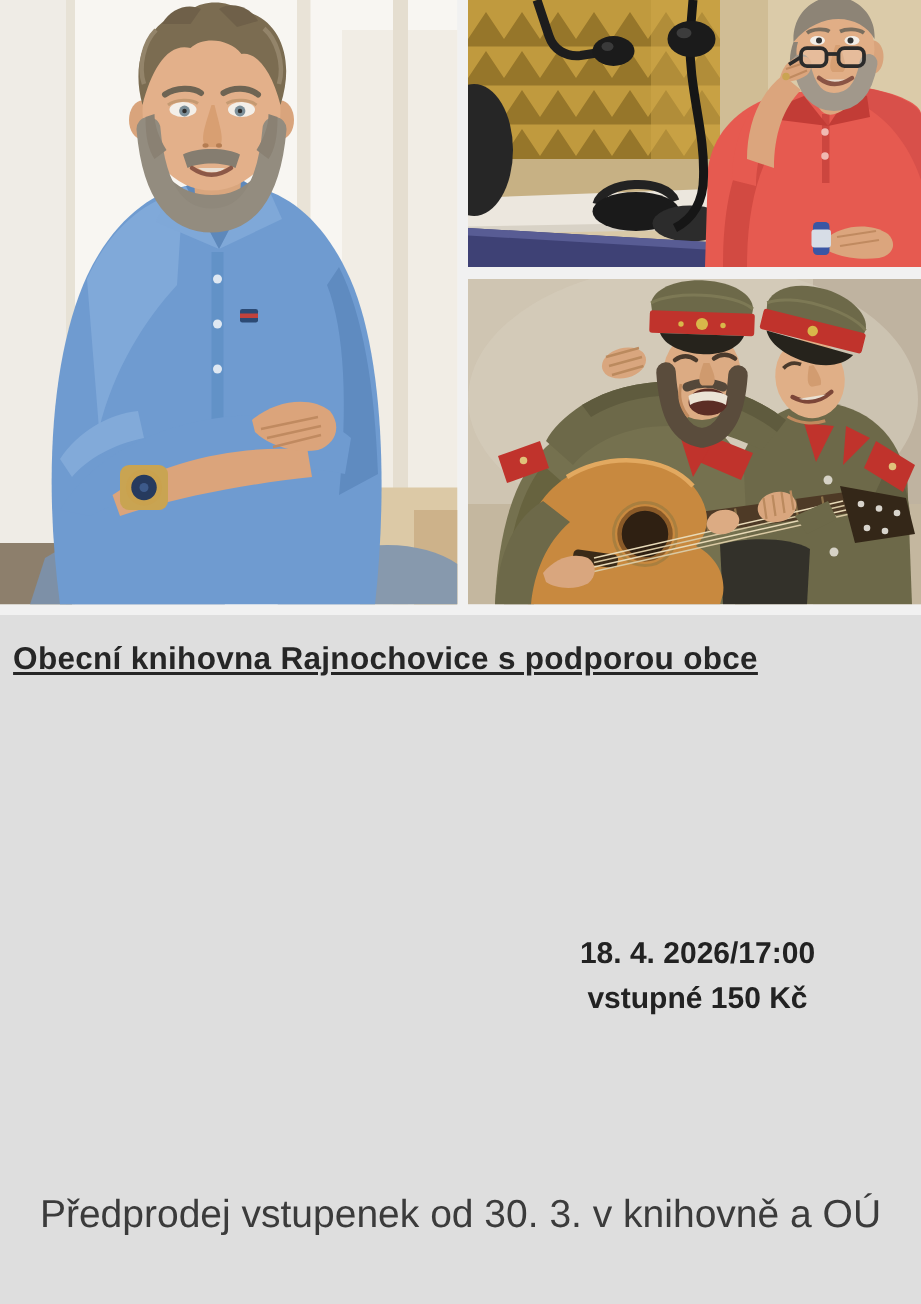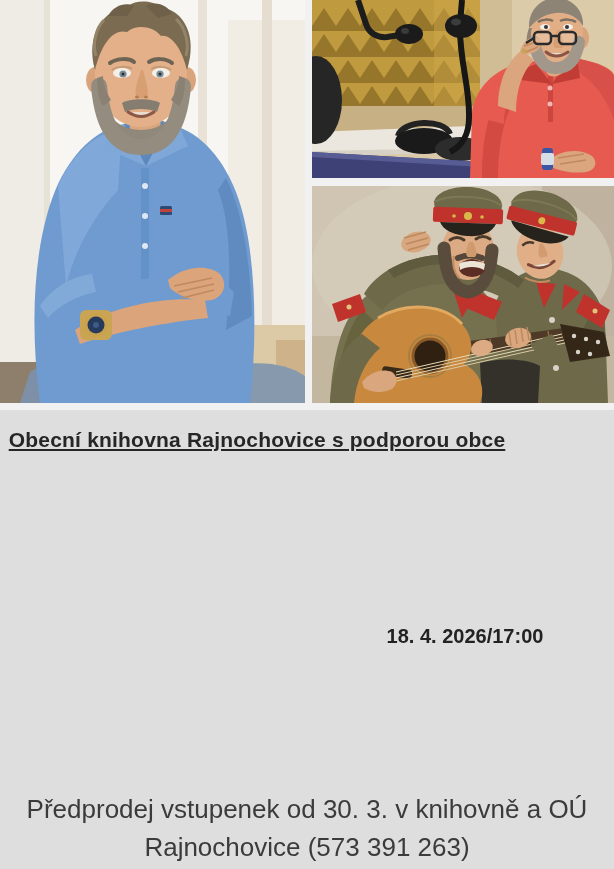--- a/index.html
+++ b/index.html
@@ -262,20 +262,20 @@
 
   <div class="intro">
     <div>Obecní knihovna Rajnochovice s podporou obce</div>
   </div>
 
   <div class="title">
   </div>
 
   <div class="details">
     <div>18. 4. 2026/17:00</div>
+    <div>vstupné 150 Kč</div>
   </div>
 
   <div class="footer">
     <div>Předprodej vstupenek od 30. 3. v knihovně a OÚ</div>
-    <div>Rajnochovice (573 391 263)</div>
   </div>
 
 </div>
 
 </body></html>

